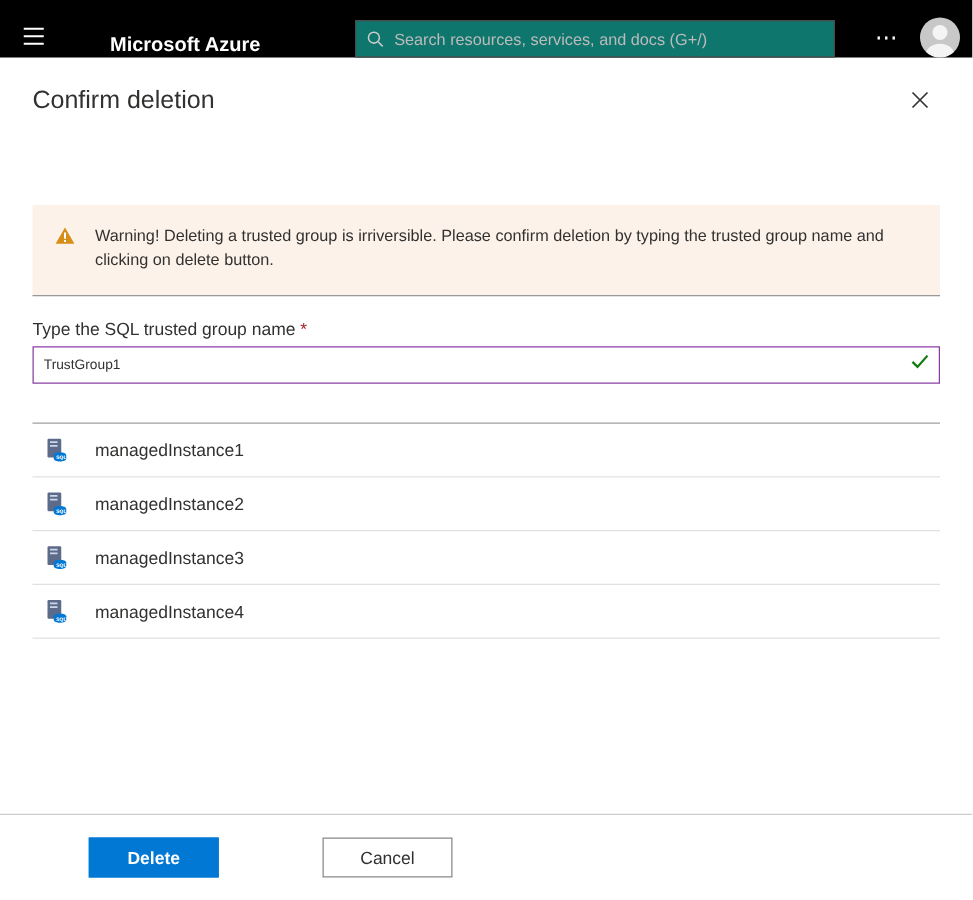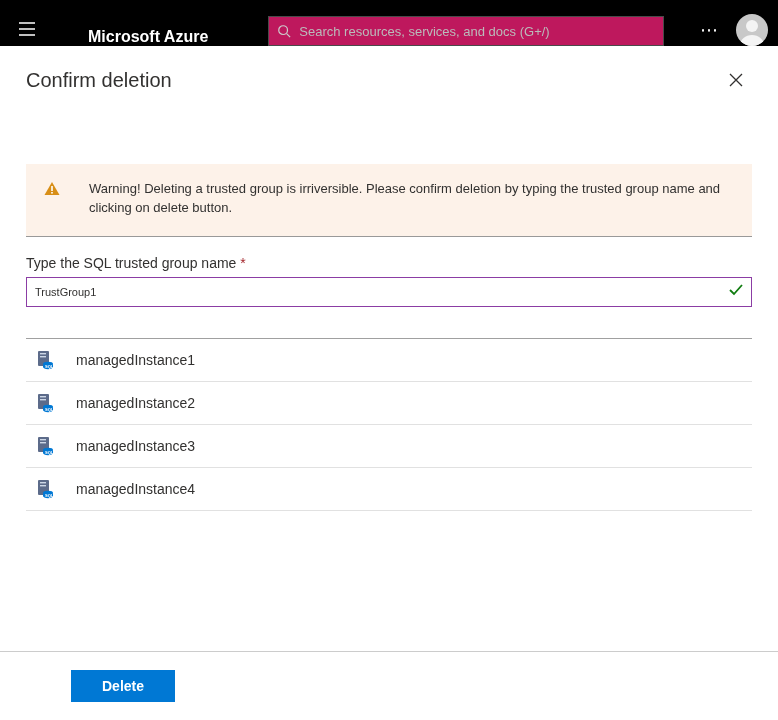--- a/index.html
+++ b/index.html
@@ -32,26 +32,26 @@
     .brand {
       color: #fff;
       font-weight: 600;
       font-size: 16px;
       padding: 0 10px 0 22px;
     }
     .search-box {
       flex: 1;
       max-width: 396px;
       height: 30px;
-      background: #be185d;
+      background: #0f766e;
       border: 1px solid #4a4a4a;
       display: flex;
       align-items: center;
       padding: 0 8px;
-      margin-left: 28px;
+      margin-left: 44px;
     }
     .search-box svg { width: 14px; height: 14px; stroke: #ccc; fill: none; }
     .search-box input {
       flex: 1;
       background: transparent;
       border: none;
       outline: none;
       color: #ccc;
       font-size: 13px;
       padding-left: 8px;
@@ -96,21 +96,21 @@
       font-size: 18px;
       color: #323130;
     }
     .content {
       padding: 20px 26px 0 26px;
     }
     .warning-box {
       background: #fdf2e9;
       padding: 16px 18px 18px 18px;
       display: flex;
-      gap: 29px;
+      gap: 16px;
       font-size: 13px;
       color: #323130;
       line-height: 1.45;
       margin-top: 38px;
       border-bottom: 1px solid #999;
     }
     .warning-icon svg { width: 16px; height: 16px; margin-top:1px; }
     .field-label {
       font-size: 14px;
       color: #323130;
@@ -296,13 +296,14 @@
             <text x="11" y="18.5" font-size="4" fill="#fff" font-family="Arial" font-weight="bold">SQL</text>
           </svg>
         </span>
       <span>managedInstance4</span>
     </div>
   </div>
 </div>
 
 <div class="footer">
   <button class="btn btn-primary">Delete</button>
+  <button class="btn">Cancel</button>
 </div>
 
 </body></html>

